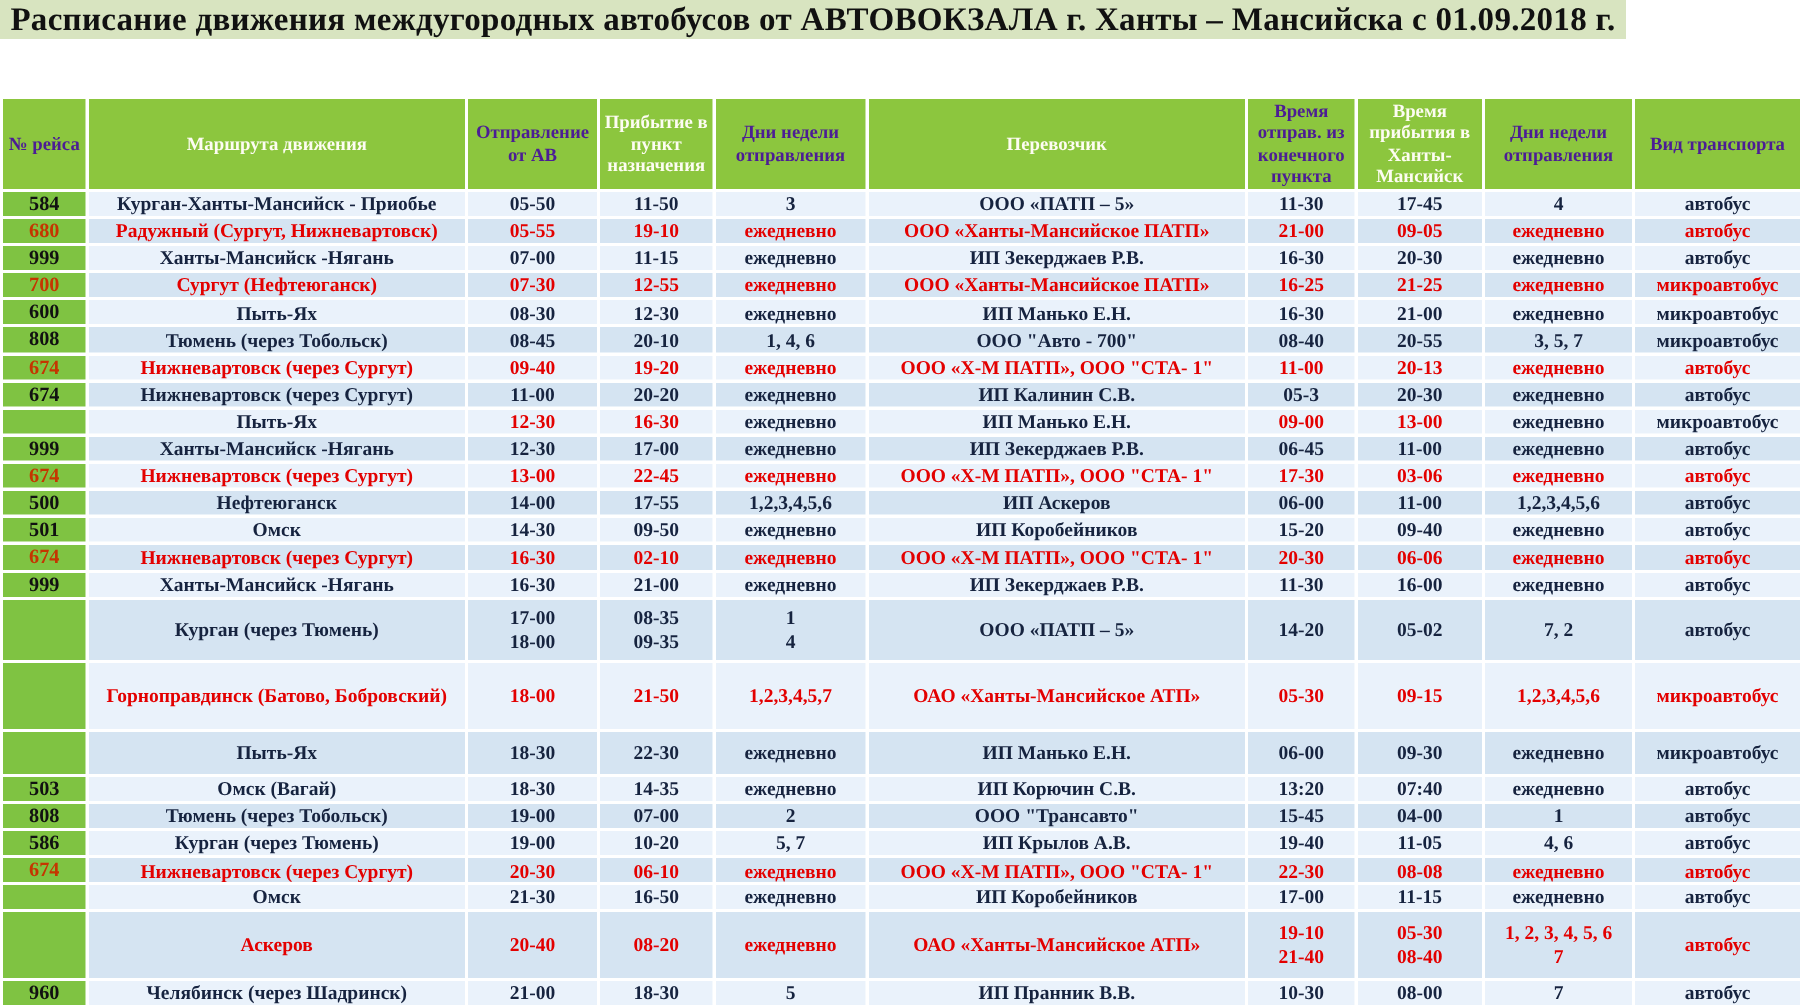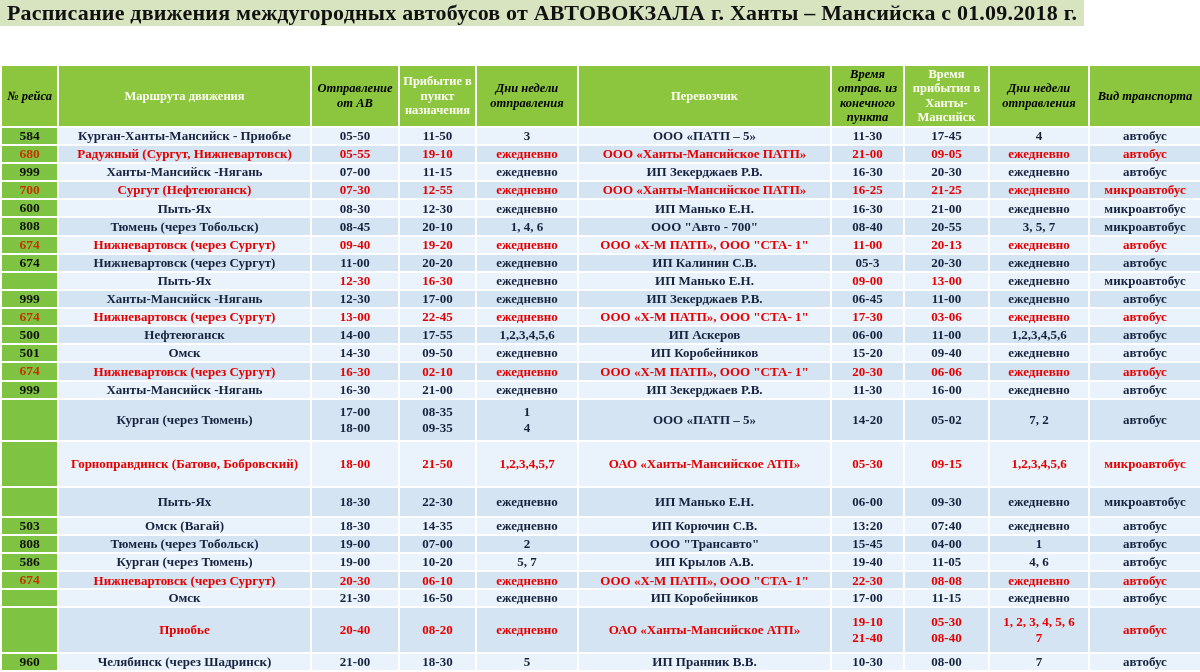--- a/index.html
+++ b/index.html
@@ -13,21 +13,21 @@
     display:flex; align-items:center; justify-content:center;
     letter-spacing:.2px;
   }
 
   table.schedule { width:1200px; height:584px; border-collapse:collapse; table-layout:fixed; }
   th, td { border:2px solid #ffffff; text-align:center; vertical-align:middle;
            font-weight:bold; overflow:hidden; }
 
   thead tr { height:50px; }
   th { background:#8cc63e; color:#fdfcf2; font-size:12.5px; line-height:1.15; padding:1px 2px; }
-  th.tint { color:#000000;font-style:italic; }
+  th.tint { color:#4c1d95; }
 
   tbody td { font-size:13px; line-height:1.2; color:#16233f; padding:0 2px; white-space:pre-line; }
   tbody tr.odd  td { background:#eaf2fb; }
   tbody tr.even td { background:#d5e4f2; }
   tbody td.c-num { background:#7fc342 !important; color:#111; font-size:13.5px; }
 
   tbody tr.red td { color:#e30000; }
   tbody tr.red td.c-num { color:#c53500; }
   tbody tr.red-times td.c-dep, tbody tr.red-times td.c-arr,
   tbody tr.red-times td.c-dep2, tbody tr.red-times td.c-arr2 { color:#e30000; }
@@ -354,21 +354,21 @@
           <td class="c-arr">16-50</td>
           <td class="c-days">ежедневно</td>
           <td class="c-carrier">ИП Коробейников</td>
           <td class="c-dep2">17-00</td>
           <td class="c-arr2">11-15</td>
           <td class="c-days2">ежедневно</td>
           <td class="c-transport">автобус</td>
         </tr>
         <tr class="red even">
           <td class="c-num"></td>
-          <td class="c-route">Приобье</td>
+          <td class="c-route">Аскеров</td>
           <td class="c-dep">20-40</td>
           <td class="c-arr">08-20</td>
           <td class="c-days">ежедневно</td>
           <td class="c-carrier">ОАО «Ханты-Мансийское АТП»</td>
           <td class="c-dep2">19-10
 21-40</td>
           <td class="c-arr2">05-30
 08-40</td>
           <td class="c-days2">1, 2, 3, 4, 5, 6
 7</td>

